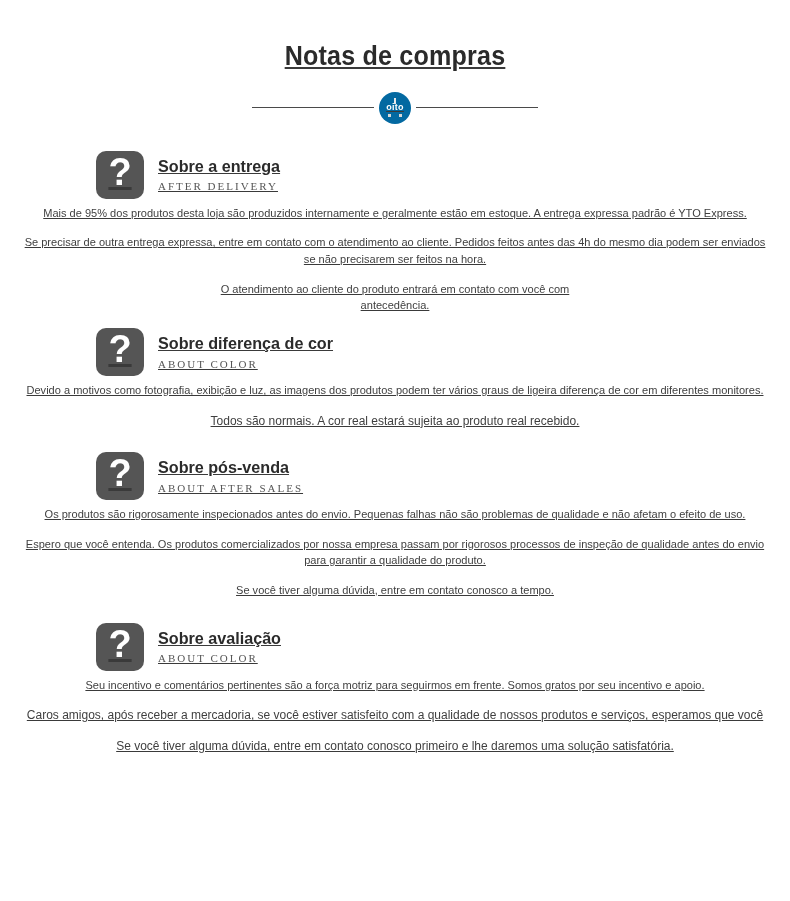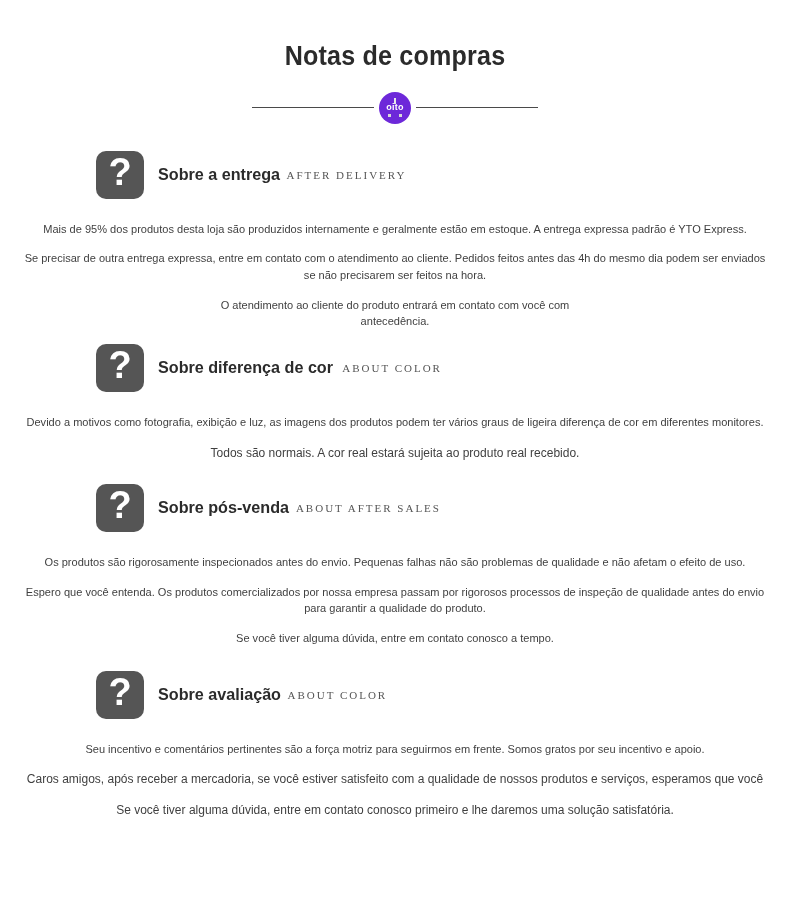--- a/index.html
+++ b/index.html
@@ -13,20 +13,21 @@
     font-family: "Liberation Sans", sans-serif;
     color: #3a3a3a;
     overflow: hidden;
   }
 
   .page {
     position: relative;
     width: 790px;
     height: 901px;
     box-sizing: border-box;
+    text-decoration: underline;
   }
 
   
   .page-title {
     text-align: center;
     font-size: 27px;
     font-weight: bold;
     color: #2b2b2b;
     letter-spacing: 0.2px;
     padding-top: 42px;
@@ -43,21 +44,21 @@
   }
   .divider-line {
     width: 122px;
     height: 1px;
     background: #4a4a4a;
   }
   .brand-badge {
     width: 32px;
     height: 32px;
     border-radius: 50%;
-    background: #6d28d9;
+    background: #0369a1;
     margin: 0 5px;
     display: flex;
     align-items: center;
     justify-content: center;
     position: relative;
   }
   .brand-badge .badge-text {
     color: #ffffff;
     font-size: 9px;
     font-weight: bold;
@@ -117,41 +118,41 @@
     font-size: 38px;
     font-weight: bold;
     line-height: 1;
     position: relative;
     top: -3px;
     font-family: "Liberation Sans", sans-serif;
   }
   .head-text {
     margin-left: 14px;
     display: flex;
-    flex-direction: row;
+    flex-direction: column;
     justify-content: center;
   }
   .head-title {
     font-size: 17px;
     font-weight: bold;
     color: #2b2b2b;
     line-height: 1.15;
     transform: scaleX(0.95);
     transform-origin: left center;
   }
   .head-sub {
     margin-top: 4px;
     font-size: 11px;
     letter-spacing: 2px;
     color: #555555;
     font-family: "Liberation Serif", serif;
   }
 
   .body-lines {
-    margin-top: 22px;
+    margin-top: 6px;
   }
   .body-line {
     text-align: center;
     font-size: 11.5px;
     line-height: 1.45;
     color: #3f3f3f;
     padding: 0 8px;
     margin-bottom: 13px;
     transform: scaleX(0.96);
   }

